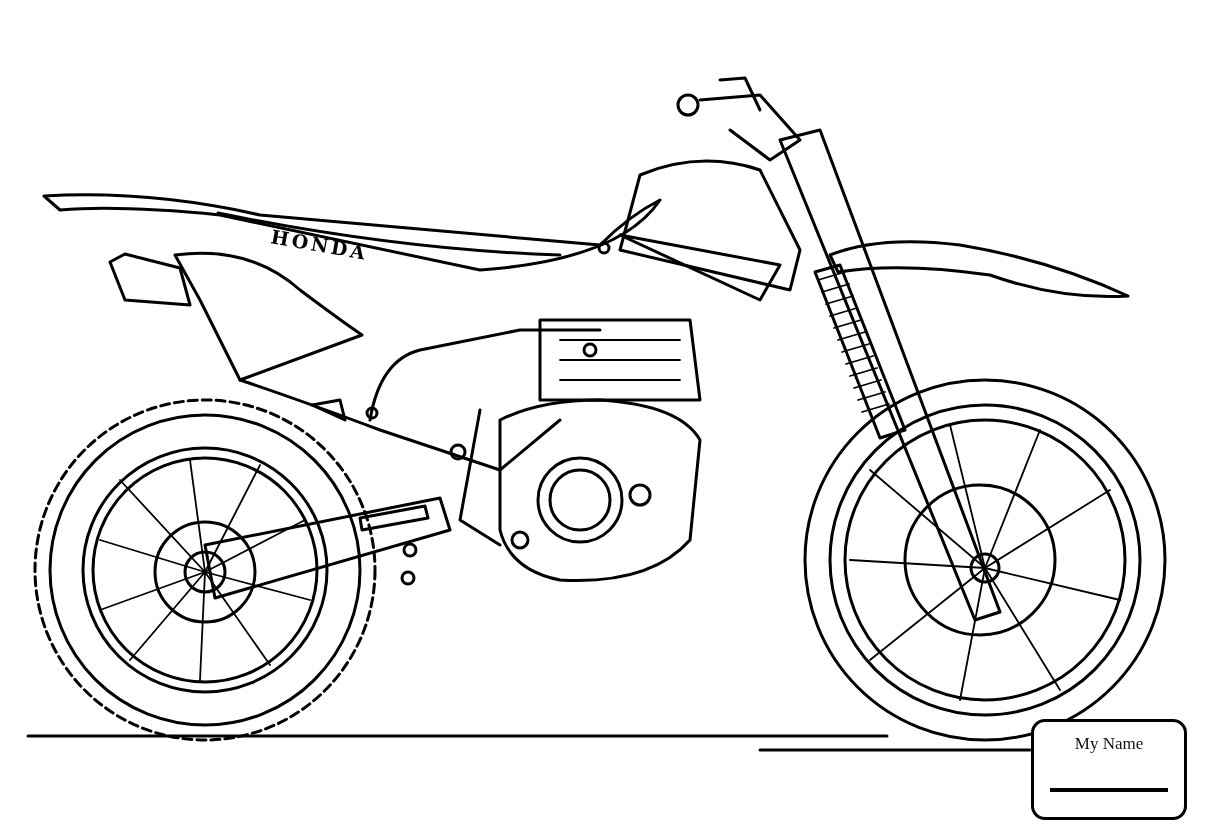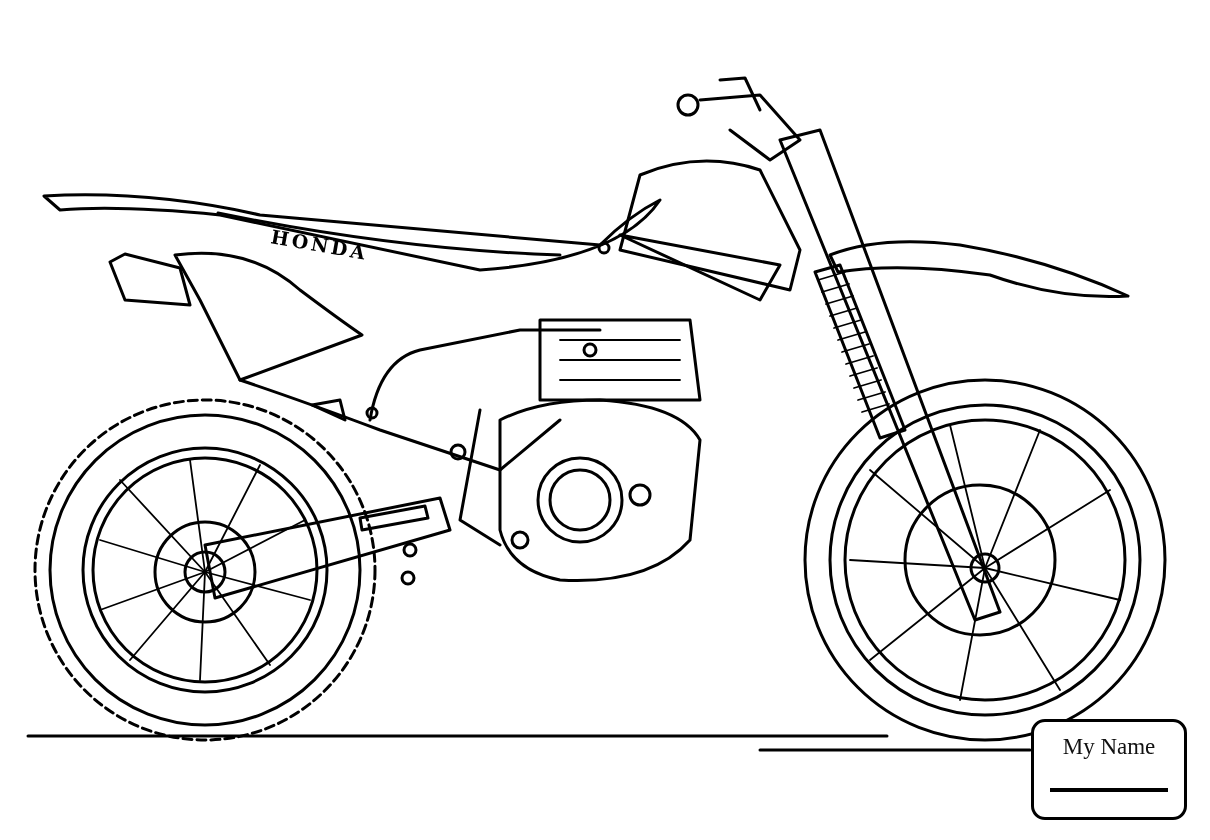--- a/index.html
+++ b/index.html
@@ -5,21 +5,21 @@
   html, body { margin: 0; padding: 0; background: #ffffff; }
   body { width: 1210px; height: 840px; position: relative; overflow: hidden; font-family: "Liberation Serif", serif; }
   #art { position: absolute; left: 0; top: 0; width: 1210px; height: 840px; }
   .ln { fill: none; stroke: #000; stroke-width: 3; stroke-linecap: round; stroke-linejoin: round; }
   .thin { fill: none; stroke: #000; stroke-width: 1.8; stroke-linecap: round; }
   .brand { font-family: "DejaVu Serif", serif; font-weight: bold; font-size: 19px; letter-spacing: 3px; fill: #000; }
   .name-box {
     position: absolute; left: 1031px; top: 719px; width: 156px; height: 101px;
     border: 3px solid #000; border-radius: 14px; background: #fff; box-sizing: border-box;
   }
-  .name-label { position: absolute; left: 0; right: 0; top: 12px; text-align: center; font-size: 23px; color: #111; }
+  .name-label { position: absolute; left: 0; right: 0; top: 12px; text-align: center; font-size: 17px; color: #111; }
   .name-line { position: absolute; left: 16px; right: 16px; top: 66px; height: 4px; background: #000; }
 </style>
 </head>
 <body>
 
 <svg id="art" viewBox="0 0 1210 840" xmlns="http://www.w3.org/2000/svg">
 
   <g>
     <line class="ln" x1="28" y1="736" x2="887" y2="736"></line>
     <line class="ln" x1="760" y1="750" x2="1030" y2="750"></line>

